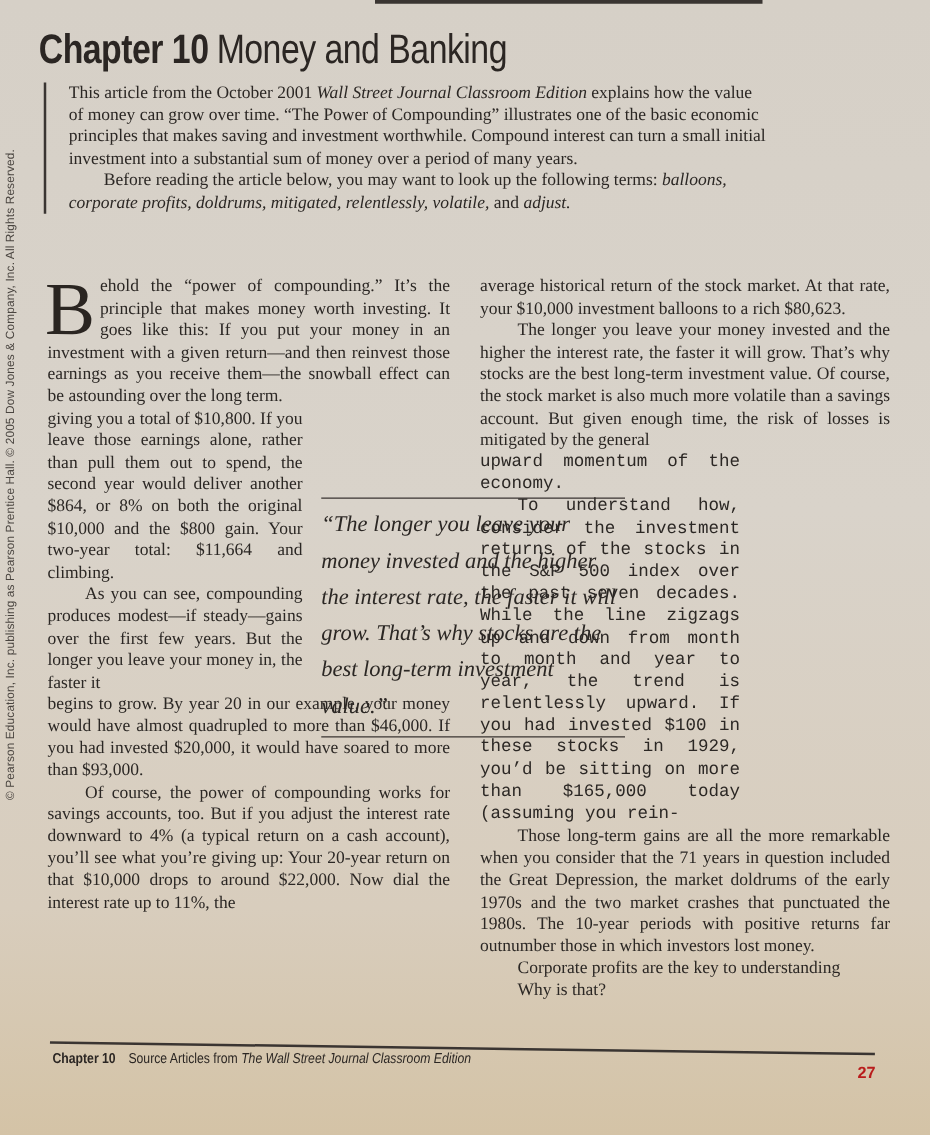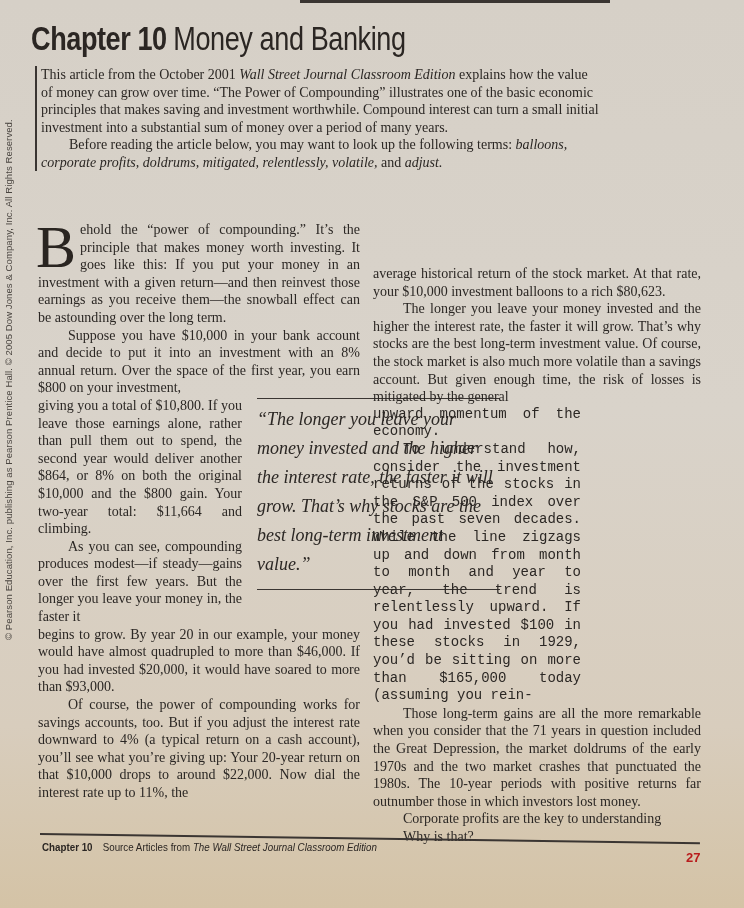--- a/index.html
+++ b/index.html
@@ -23,35 +23,35 @@
     .chapter-title {
       position: absolute; left: 31px; top: 20px;
       font-family: "Liberation Sans", sans-serif; font-size: 33px; color: #2b2623;
       transform: scaleX(0.82); transform-origin: 0 0; white-space: nowrap;
       letter-spacing: -0.5px;
     }
     .chapter-title .num { font-weight: bold; }
     .chapter-title .name { font-weight: normal; margin-left: 8px; }
     .intro {
       position: absolute; left: 35px; top: 66px; width: 560px;
-      border-left: 2px solid #3a3532; padding-left: 4px;
+      border-left: 2px solid #3a3532; padding-left: 18px;
       font-family: "Liberation Serif", serif; font-size: 14px; line-height: 17.5px; color: #2b2724;
     }
     .intro p { margin: 0; }
     .intro p.indent { text-indent: 28px; }
     .intro em { font-style: italic; }
 
     .col {
       position: absolute; font-family: "Liberation Serif", serif;
       font-size: 14px; line-height: 17.6px; color: #2b2724; text-align: justify;
     }
     .col p { margin: 0; }
     .col p.indent { text-indent: 30px; }
     .col-left { left: 38px; top: 221px; width: 322px; }
-    .col-right { left: 373px; top: 221px; width: 328px; margin-top: 44px; }
+    .col-right { left: 384px; top: 221px; width: 328px; }
     .dropcap {
       float: left; font-size: 60px; line-height: 48px; margin: 2px 4px 0 -2px;
       font-family: "Liberation Serif", serif; color: #2a2521;
     }
     .narrow-left { width: 204px; }
     .narrow-right { margin-left: 120px; width: 208px; font-family: Liberation Mono, monospace; }
 
     .pull-quote {
       position: absolute; left: 257px; top: 398px; width: 243px;
       border-top: 1.5px solid #3a3532; border-bottom: 1.5px solid #3a3532;
@@ -93,21 +93,20 @@
   </p>
   <p class="indent">
     <span>Before reading the article below, you may want to look up the following terms: </span><em>balloons, corporate profits, doldrums, mitigated, relentlessly, volatile,</em><span> and </span><em>adjust.</em>
   </p>
 </div>
 
 <div class="col col-left">
   <p>
     <span class="dropcap">B</span><span>ehold the “power of compounding.” It’s the principle that makes money worth investing. It goes like this: If you put your money in an investment with a given return—and then reinvest those earnings as you receive them—the snowball effect can be astounding over the long term.</span>
   </p>
-  <p class="indent">Suppose you have $10,000 in your bank account and decide to put it into an investment with an 8% annual return. Over the space of the first year, you earn $800 on your investment,</p>
   <p class="narrow-left">giving you a total of $10,800. If you leave those earnings alone, rather than pull them out to spend, the second year would deliver another $864, or 8% on both the original $10,000 and the $800 gain. Your two-year total: $11,664 and climbing.</p>
   <p class="indent narrow-left">As you can see, compounding produces modest—if steady—gains over the first few years. But the longer you leave your money in, the faster it</p>
   <p>begins to grow. By year 20 in our example, your money would have almost quadrupled to more than $46,000. If you had invested $20,000, it would have soared to more than $93,000.</p>
   <p class="indent">Of course, the power of compounding works for savings accounts, too. But if you adjust the interest rate downward to 4% (a typical return on a cash account), you’ll see what you’re giving up: Your 20-year return on that $10,000 drops to around $22,000. Now dial the interest rate up to 11%, the</p>
 </div>
 
 <div class="pull-quote">“The longer you leave your money invested and the higher the interest rate, the faster it will grow. That’s why stocks are the best long-term investment value.”</div>
 
 <div class="col col-right">
   <p>average historical return of the stock market. At that rate, your $10,000 investment balloons to a rich $80,623.</p>

